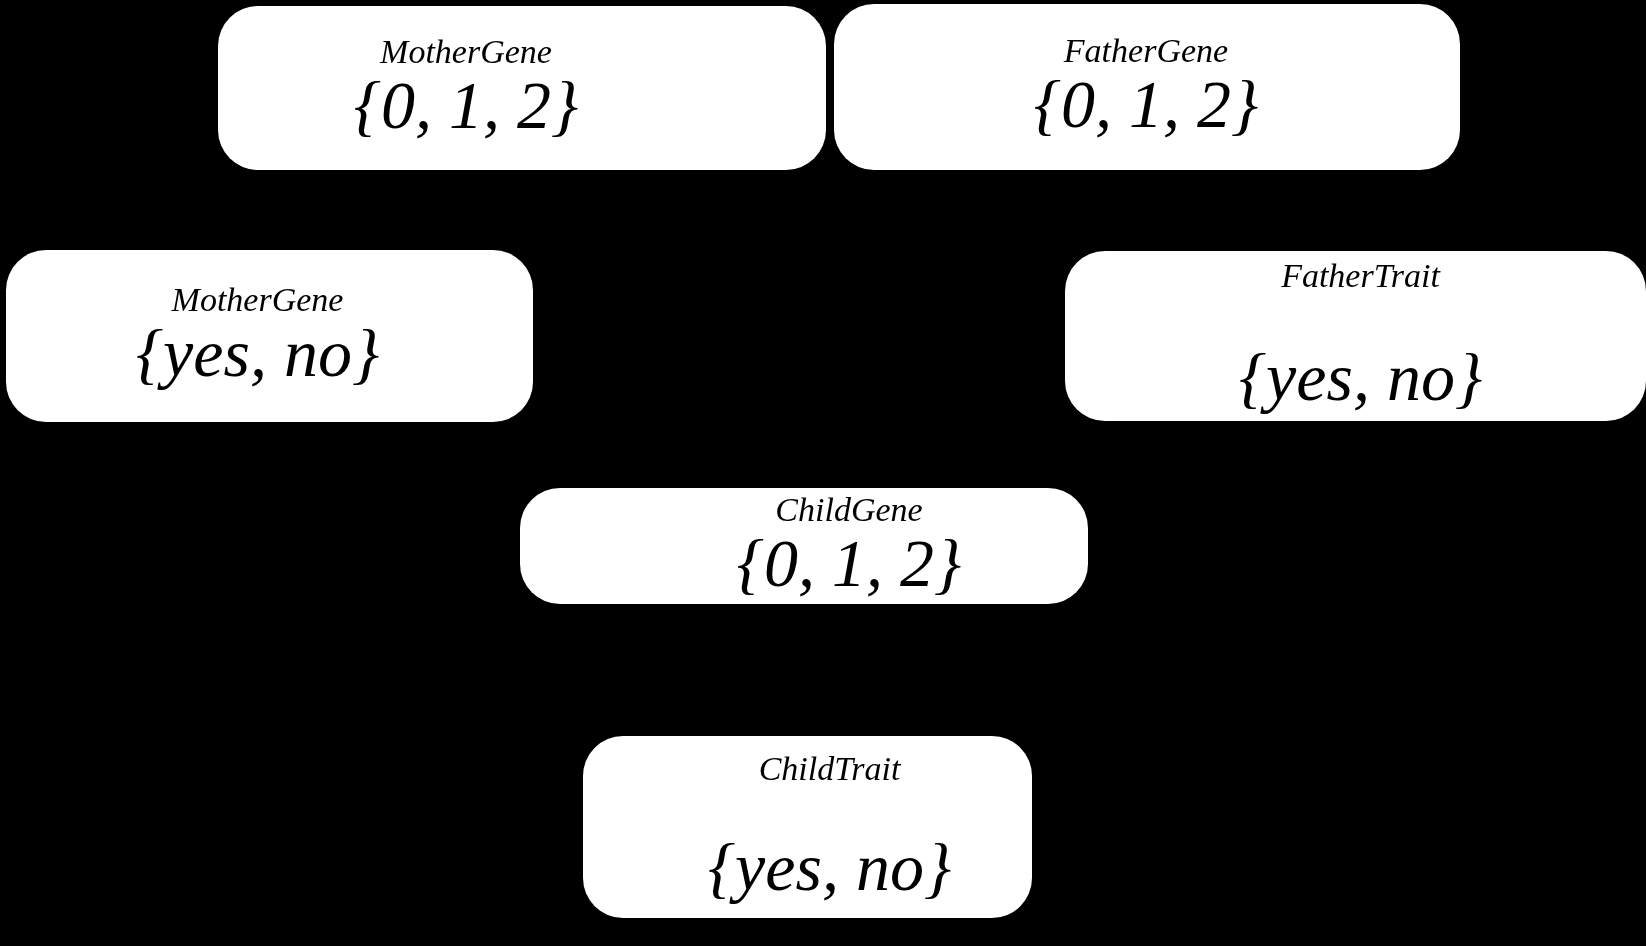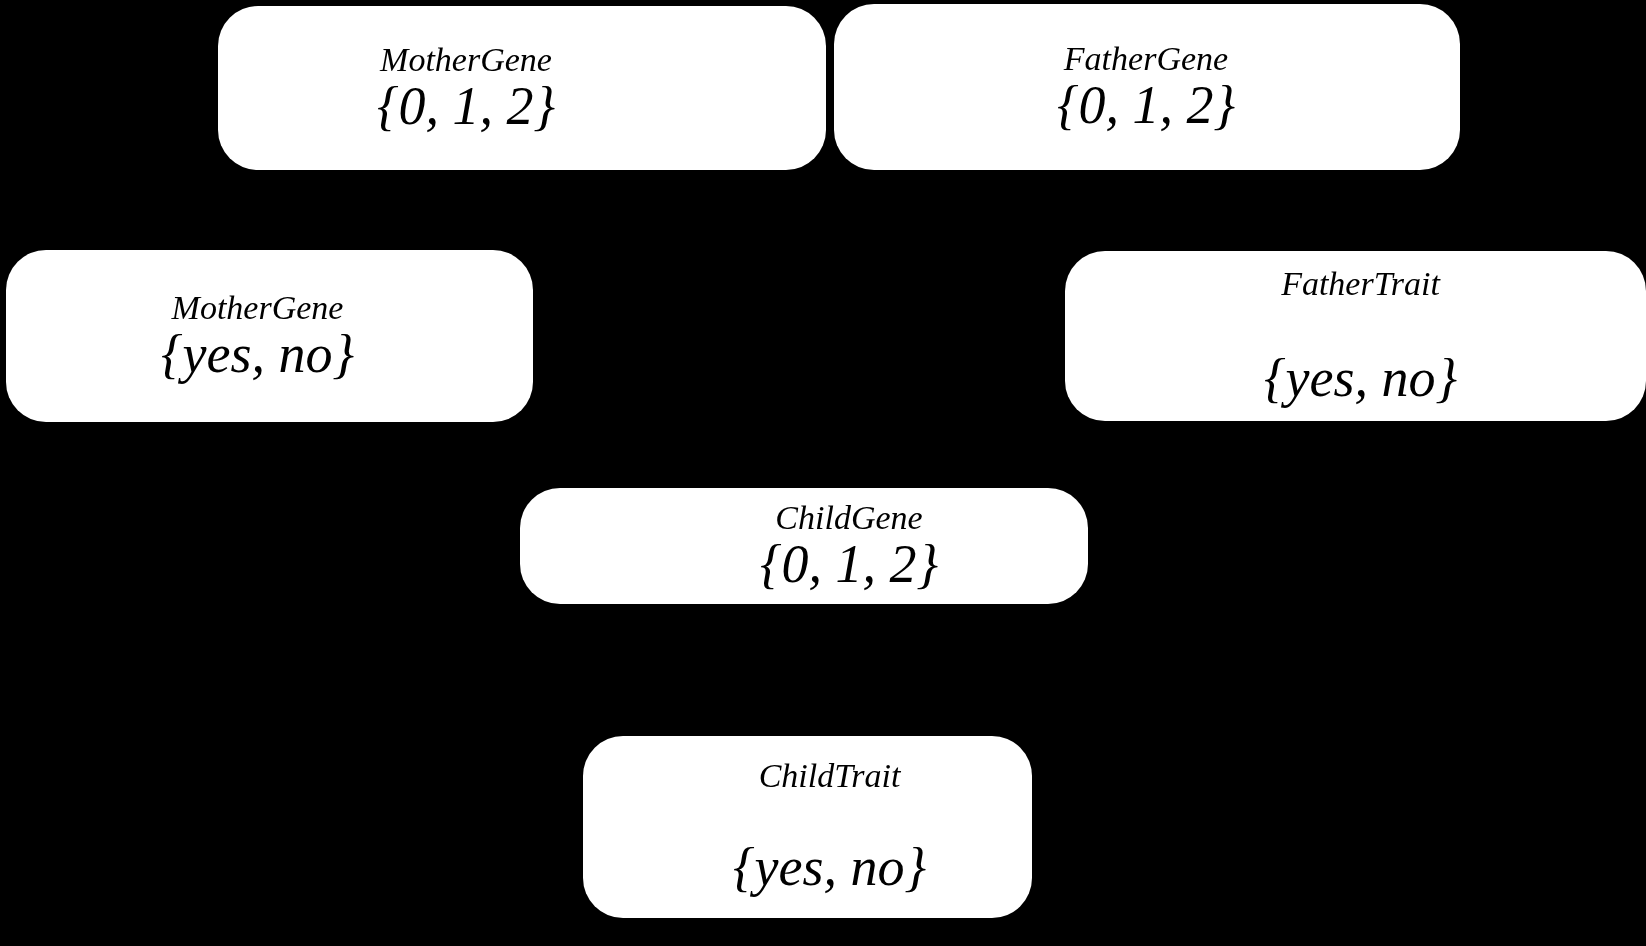--- a/index.html
+++ b/index.html
@@ -30,21 +30,21 @@
     line-height: 1.05;
     text-align: center;
     overflow: hidden;
   }
   .node .n-name {
     font-size: 34px;
     font-style: italic;
     white-space: nowrap;
   }
   .node .n-domain {
-    font-size: 54px;
+    font-size: 68px;
     font-style: italic;
     white-space: nowrap;
     margin-top: 0;
   }
 
   
   #node-mother-gene  { left: 218px; top:   6px; width: 608px; height: 164px; }
   #node-mother-gene .n-text-wrap { transform: translateX(-56px); }
 
   #node-father-gene  { left: 834px; top:   4px; width: 626px; height: 166px; }

